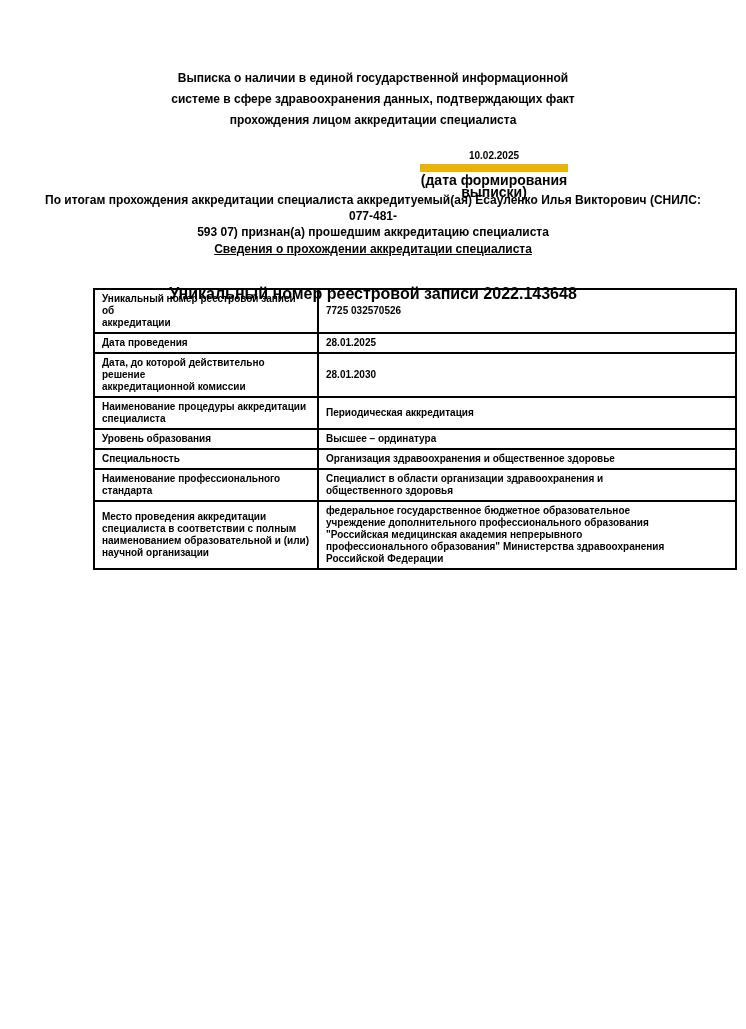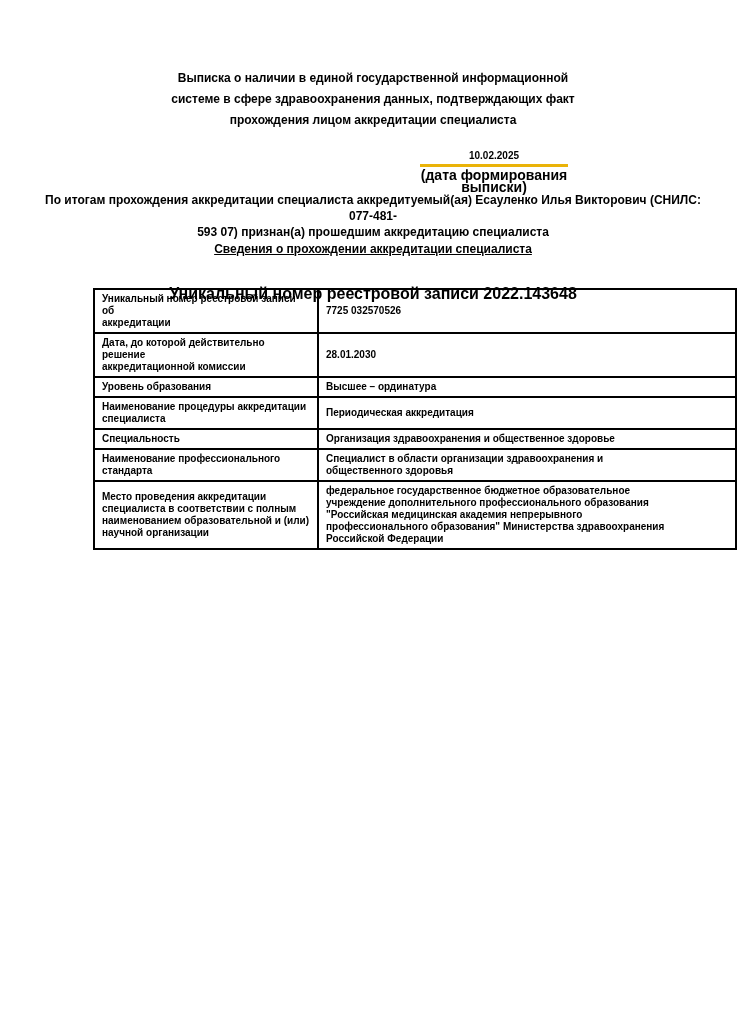--- a/index.html
+++ b/index.html
@@ -32,21 +32,21 @@
     position: absolute;
     top: 150px;
     left: 420px;
     width: 148px;
     text-align: center;
   }
   .date-value {
     font-size: 10px;
     line-height: 12px;
     padding-bottom: 2px;
-    border-bottom: 3px solid #eab308;
+    border-bottom: 8px solid #eab308;
   }
   .date-caption {
     font-size: 14px;
     line-height: 12px;
     padding-top: 2px;
   }
 
   .intro {
     position: absolute;
     top: 192px;
@@ -120,32 +120,36 @@
       <col class="c1">
       <col class="c2">
     </colgroup>
   <tbody>
     <tr>
       <td>Уникальный номер реестровой записи об
 аккредитации</td>
       <td>7725 032570526</td>
     </tr>
     <tr>
+      <td>Дата проведения</td>
+      <td>28.01.2025</td>
+    </tr>
+    <tr>
       <td>Дата, до которой действительно решение
 аккредитационной комиссии</td>
       <td>28.01.2030</td>
     </tr>
     <tr>
-      <td>Уровень образования</td>
-      <td>Высшее – ординатура</td>
-    </tr>
-    <tr>
       <td>Наименование процедуры аккредитации
 специалиста</td>
       <td>Периодическая аккредитация</td>
+    </tr>
+    <tr>
+      <td>Уровень образования</td>
+      <td>Высшее – ординатура</td>
     </tr>
     <tr>
       <td>Специальность</td>
       <td>Организация здравоохранения и общественное здоровье</td>
     </tr>
     <tr>
       <td>Наименование профессионального
 стандарта</td>
       <td>Специалист в области организации здравоохранения и
 общественного здоровья</td>

